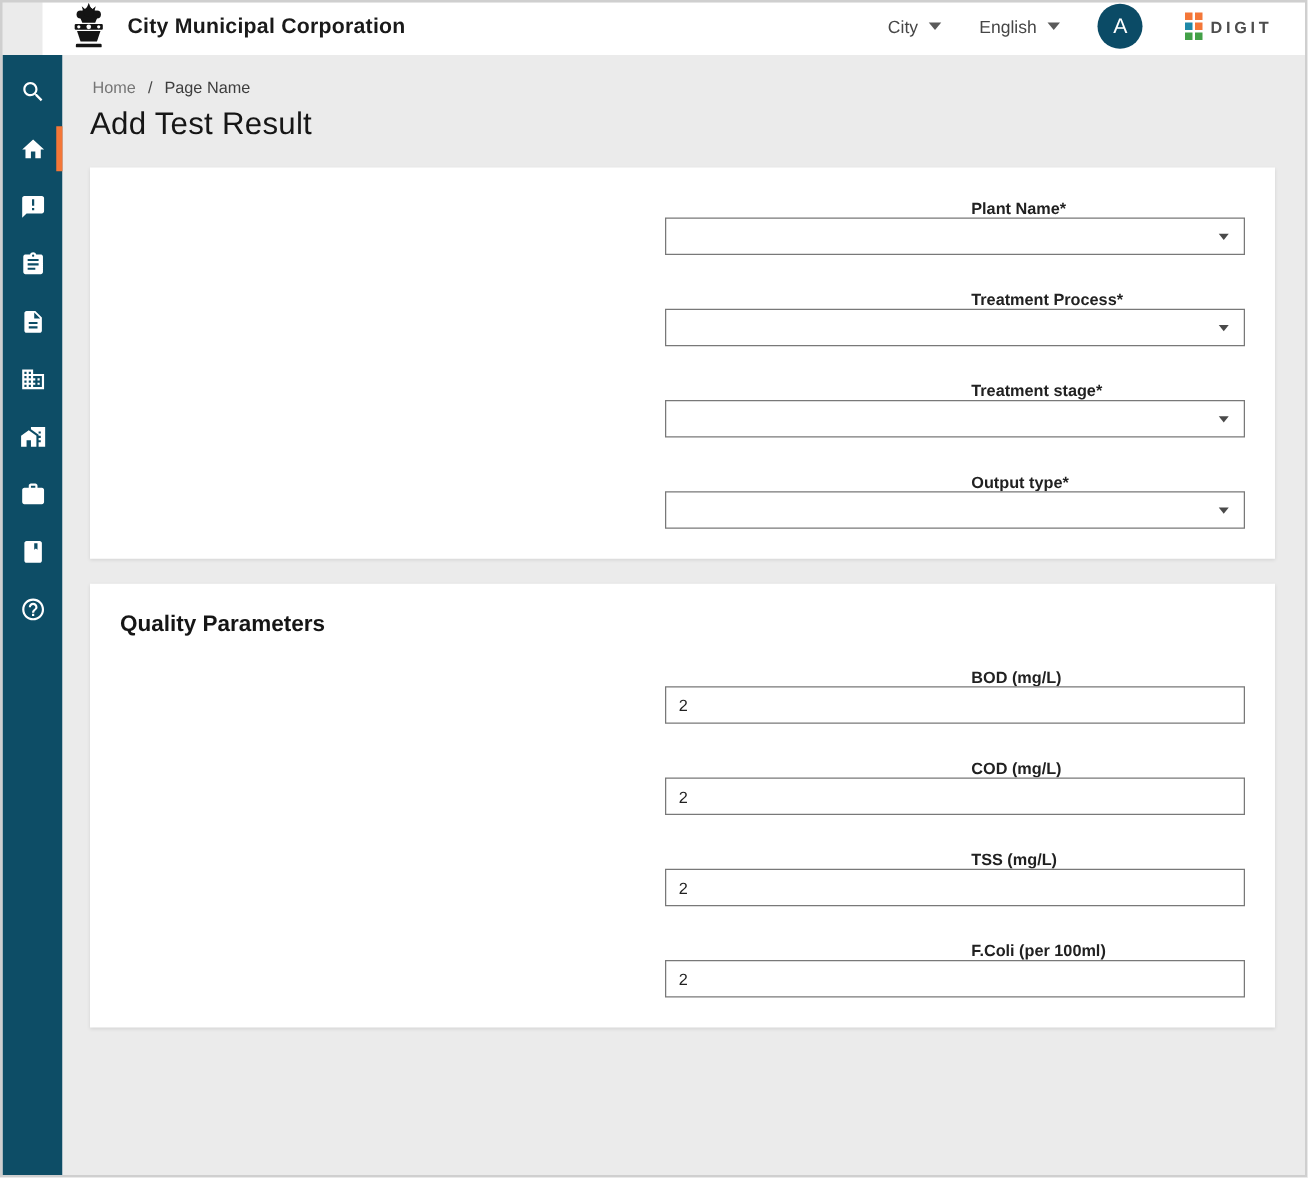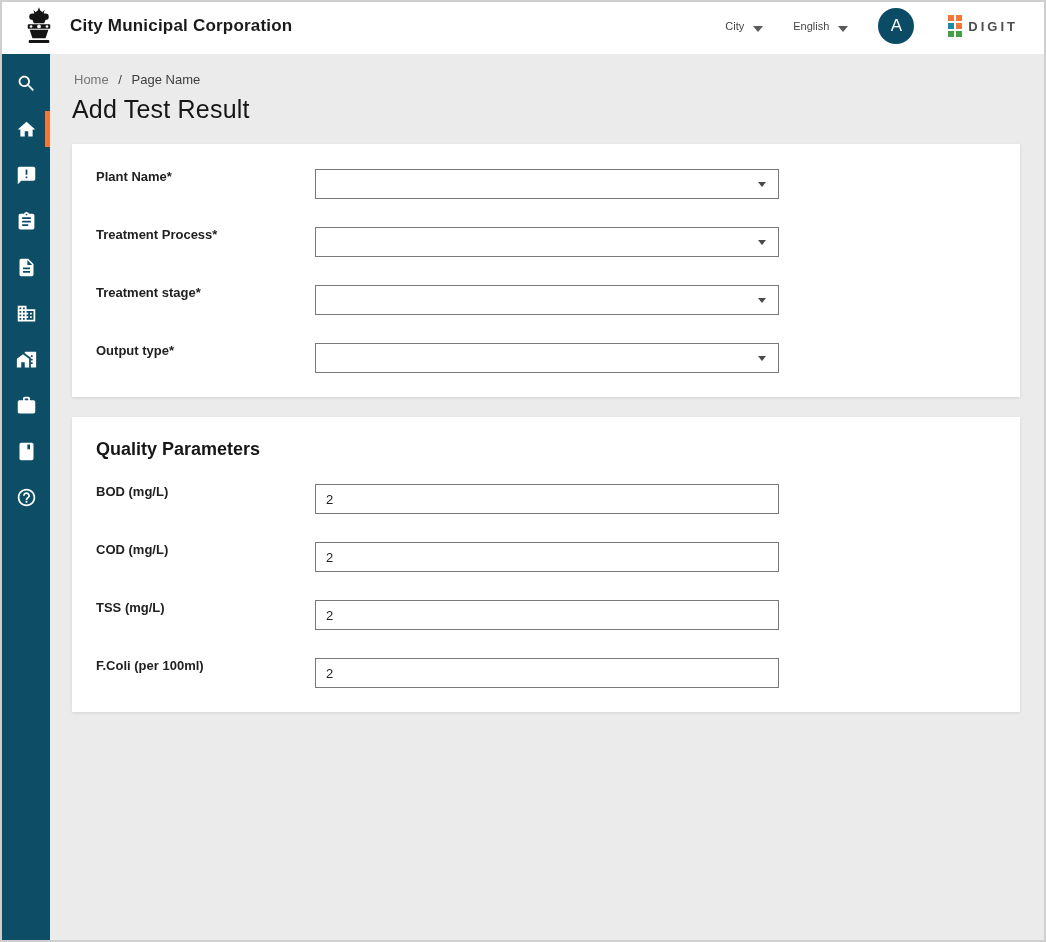--- a/index.html
+++ b/index.html
@@ -1,26 +1,26 @@
 <!DOCTYPE html>
 <html><head>
 <meta charset="utf-8">
 <style>
   * { box-sizing: border-box; margin: 0; padding: 0; }
   html,body { width:1046px; height:942px; }
   body { font-family: "Liberation Sans", sans-serif; background:#fff; }
   .screen { width:1046px; height:942px; border:2px solid #cfcfcf; display:flex; flex-direction:column; background:#ebebeb; overflow:hidden; }
 
   
-  .header { height:52px; background:#ffffff; display:flex; align-items:center; justify-content:space-between; padding:0 26px 4px 22px; flex:0 0 auto; }
+  .header { height:42px; background:#ffffff; display:flex; align-items:center; justify-content:space-between; padding:0 26px 4px 22px; flex:0 0 auto;margin-left:32px; }
   .header-left { display:flex; align-items:center; gap:16px; }
   .emblem { width:30px; height:40px; display:flex; align-items:center; }
   .app-title { font-size:17px; font-weight:700; color:#1a1a1a; letter-spacing:.2px; }
   .header-right { display:flex; align-items:center; }
-  .hdr-dd { display:flex; align-items:flex-end; gap:9px; font-size:11px; color:#464646; cursor:pointer; margin-right:30px; }
+  .hdr-dd { display:flex; align-items:center; gap:9px; font-size:14px; color:#464646; cursor:pointer; margin-right:30px; }
   .caret { width:0; height:0; border-left:5px solid transparent; border-right:5px solid transparent; border-top:6px solid #5a5a5a; }
   .avatar { width:36px; height:36px; border-radius:50%; background:#0b4b66; color:#fff; font-size:17px; display:flex; align-items:center; justify-content:center; margin-right:34px; cursor:pointer; }
   .digit-logo { display:flex; align-items:center; gap:6px; }
   .digit-mark { display:grid; grid-template-columns:6px 6px; grid-auto-rows:6px; gap:2px; }
   .digit-mark i { display:block; }
   .digit-text { font-size:13px; font-weight:700; letter-spacing:3px; color:#4d4d4d; }
 
   
   .body-row { flex:1; display:flex; min-height:0; }
   .sidebar { width:48px; background:#0d4d66; flex:0 0 auto; display:flex; flex-direction:column; padding-top:6px; }
@@ -34,21 +34,21 @@
   .breadcrumb { font-size:13px; margin:2px 0 8px 2px; }
   .bc-home { color:#757575; cursor:pointer; }
   .bc-sep { color:#454545; margin:0 6px; }
   .bc-cur { color:#3d3d3d; }
   .page-title { font-size:25px; font-weight:400; color:#161616; margin:0 0 20px 0; letter-spacing:.2px; }
 
   .card { background:#fff; box-shadow:0 1px 3px rgba(0,0,0,.10); padding:25px 24px 24px 24px; }
   .card + .card { margin-top:20px; }
   .section-title { font-size:18px; font-weight:700; color:#161616; margin:-3px 0 24px 0; }
 
-  .form-row { display:flex; align-items:flex-start; margin-bottom:28px; }
+  .form-row { display:flex; align-items:flex-end; margin-bottom:28px;flex-direction:column; }
   .form-row:last-child { margin-bottom:0; }
   .f-label { width:219px; font-size:13px; font-weight:700; color:#212121; flex:0 0 auto; }
   .select { width:464px; height:30px; border:1px solid #787878; background:#fff; display:flex; align-items:center; justify-content:flex-end; padding:0 12px; cursor:pointer; }
   .select .caret { border-top-color:#4a4a4a; border-left-width:4px; border-right-width:4px; border-top-width:5px; }
   .text-input { width:464px; height:30px; border:1px solid #787878; background:#fff; font-size:13px; color:#212121; padding:0 10px; font-family:"Liberation Sans",sans-serif; }
   .file-box { width:464px; height:47px; border:1px solid #787878; background:#fff; display:flex; align-items:center; padding:0 12px; }
   .file-btn { background:#d6d6d6; border:none; border-bottom:3px solid #1a1a1a; padding:6px 15px; font-size:13.5px; color:#161616; font-family:"Liberation Sans",sans-serif; cursor:pointer; }
   .file-status { font-size:13px; color:#212121; margin-left:18px; }
 
   

